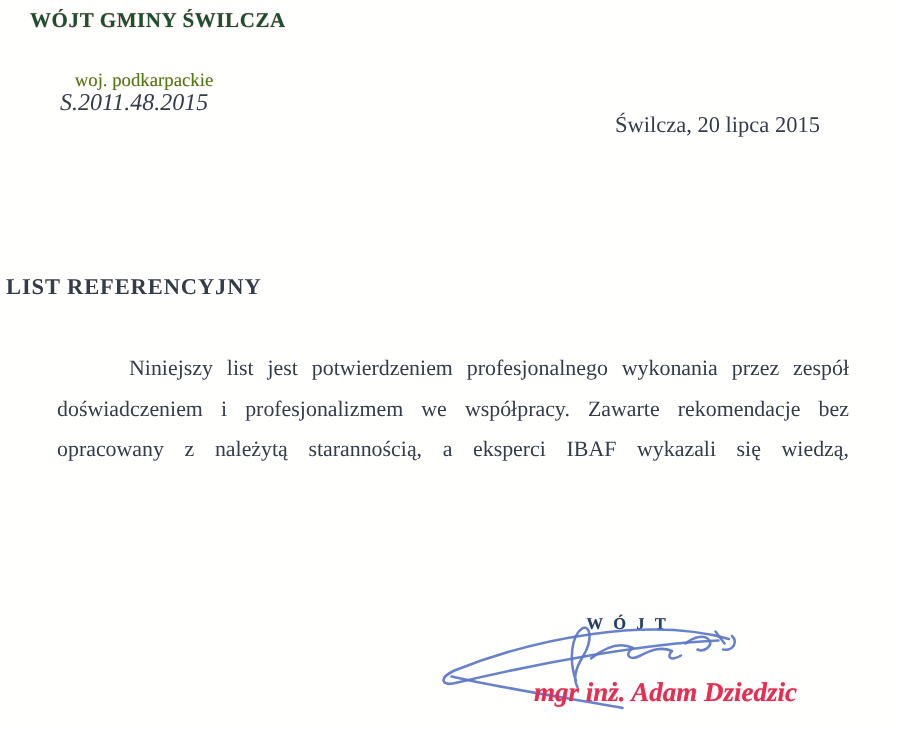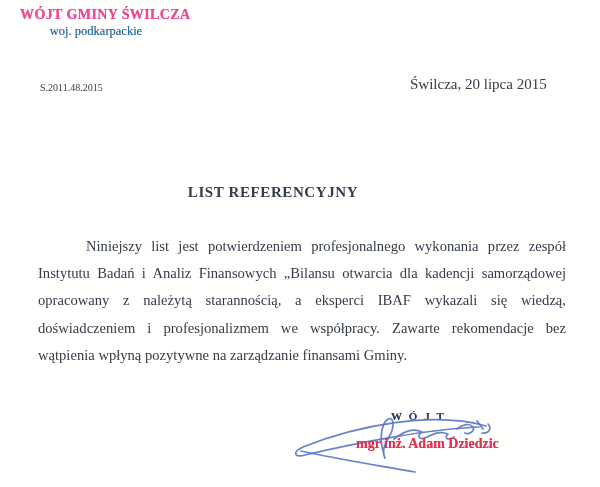--- a/index.html
+++ b/index.html
@@ -11,42 +11,43 @@
     font-family:"Liberation Serif","DejaVu Serif",serif;
     color:#343b49;
   }
   
   .stamp{
     position:absolute;left:20px;top:6px;width:152px;
     text-align:center;line-height:1.25;
   }
   .stamp-line1{
     font-weight:bold;font-size:14px;letter-spacing:.4px;
-    color:#ec4899;
+    color:#14532d;
     text-shadow:0 0 .8px rgba(226,93,121,.85);
     white-space:nowrap;
   }
   .stamp-line2{
-    font-size:12.5px;color:#0369a1;
+    font-size:12.5px;color:#4d7c0f;
     text-shadow:0 0 .7px rgba(236,143,162,.8);
     white-space:nowrap;
+    margin-top:22px;
   }
   
   .ref-number{
-    position:absolute;left:40px;top:82px;
-    font-size:10px;white-space:nowrap;
+    position:absolute;left:40px;top:60px;
+    font-size:16px;white-space:nowrap;font-style:italic;
   }
   .dateline{
     position:absolute;left:410px;top:76px;
     font-size:15px;white-space:nowrap;text-align:right;
   }
   
   .doc-title{
-    position:absolute;left:16px;top:184px;width:514px;
-    text-align:center;
+    position:absolute;left:4px;top:184px;width:514px;
+    text-align:left;
     font-weight:bold;font-size:15px;letter-spacing:.6px;
     white-space:nowrap;
   }
   
   .body-block{
     position:absolute;left:38px;top:233px;width:528px;
     font-size:14.6px;line-height:27.2px;
   }
   .body-line{
     text-align:justify;
@@ -61,22 +62,22 @@
   
   .sig-role{
     position:absolute;left:391px;top:410px;
     font-weight:bold;font-size:11px;
     letter-spacing:.62em;
     color:#0c4a6e;
     text-shadow:0 0 .6px rgba(242,60,93,.8);
     white-space:nowrap;
   }
   .sig-name{
-    position:absolute;left:356px;top:436px;
-    font-weight:bold;font-size:14px;
+    position:absolute;left:356px;top:451px;
+    font-weight:bold;font-style:italic;font-size:18px;
     color:#e52e52;
     text-shadow:0 0 .5px rgba(229,46,82,.7);
     white-space:nowrap;
   }
   .sig-ink{
     position:absolute;left:288px;top:406px;
     width:215px;height:70px;
     pointer-events:none;
   }
   .sig-ink path{
@@ -96,24 +97,22 @@
   </div>
 
   <div class="ref-number">S.2011.48.2015</div>
 
   <div class="dateline">Świlcza, 20 lipca 2015</div>
 
   <div class="doc-title">LIST REFERENCYJNY</div>
 
   <div class="body-block">
     <div class="body-line first">Niniejszy list jest potwierdzeniem profesjonalnego wykonania przez zespół</div>
-    <div class="body-line">Instytutu Badań i Analiz Finansowych „Bilansu otwarcia dla kadencji samorządowej</div>
+    <div class="body-line">doświadczeniem i profesjonalizmem we współpracy. Zawarte rekomendacje bez</div>
     <div class="body-line">opracowany z należytą starannością, a eksperci IBAF wykazali się wiedzą,</div>
-    <div class="body-line">doświadczeniem i profesjonalizmem we współpracy. Zawarte rekomendacje bez</div>
-    <div class="body-line last">wątpienia wpłyną pozytywne na zarządzanie finansami Gminy.</div>
   </div>
 
   <div class="sig-role">WÓJT</div>
 
   <svg class="sig-ink" viewBox="0 0 215 70" xmlns="http://www.w3.org/2000/svg" aria-hidden="true">
     <path d="M 198,20 C 145,5 70,19 15,41 C 4,46 6,52 17,49 C 72,36 142,23 191,21"></path>
     <path d="M 13,45 C 48,53 88,59 127,66"></path>
     <path d="M 96,48 C 91,34 93,18 100,13 C 106,10 107,21 101,31 C 96,39 94,47 97,52"></path>
     <path d="M 106,33 C 116,25 126,22 134,26 C 128,30 131,35 139,31 C 147,27 153,25 160,28 C 156,32 159,35 166,31"></path>
     <path d="M 169,23 C 175,18 182,17 185,21 C 187,25 181,29 177,27"></path>

